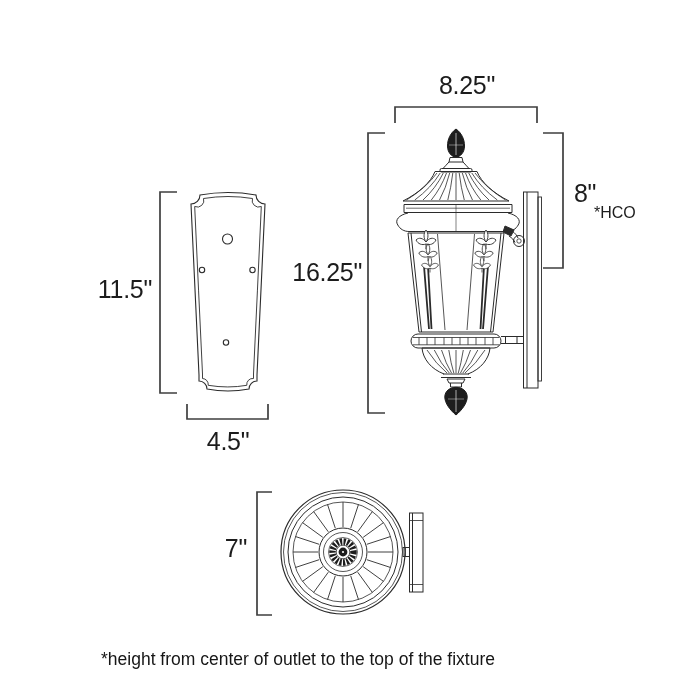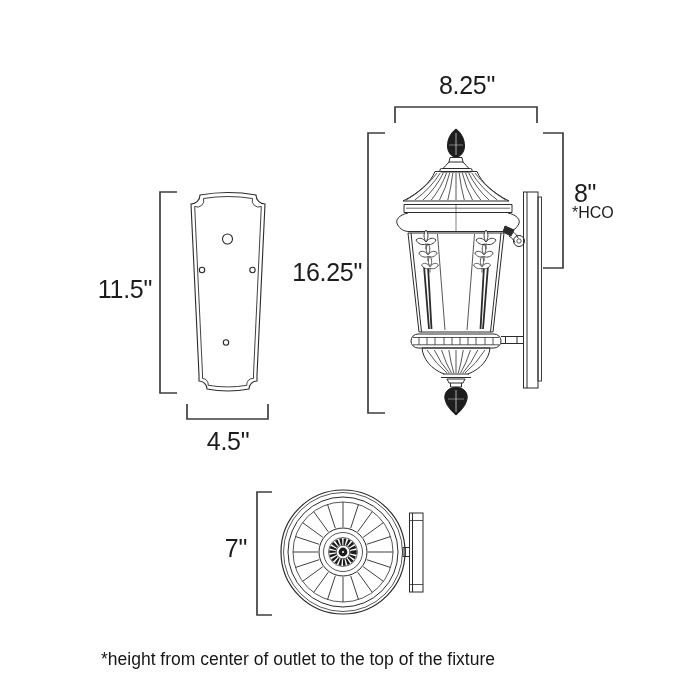--- a/index.html
+++ b/index.html
@@ -200,18 +200,18 @@
       <path d="M0,5 L0,10" stroke-width="0.9"></path>
     </g>
   </defs>
 </svg>
 
 <div class="dim-label right" style="left:60px;  top:276px; width:92px;">11.5"</div>
 <div class="dim-label center" style="left:188px; top:428px; width:80px;">4.5"</div>
 <div class="dim-label center" style="left:396px; top:72px;  width:142px;">8.25"</div>
 <div class="dim-label right" style="left:270px; top:259px; width:92px;">16.25"</div>
 <div class="dim-label" style="left:574px; top:180px;">8"</div>
-<div class="dim-label small" style="left:572px; top:205px;">*HCO</div>
+<div class="dim-label small" style="left:594px; top:205px;">*HCO</div>
 <div class="dim-label right" style="left:200px; top:535px; width:47px;">7"</div>
 
 <div id="footnote">*height from center of outlet to the top of the fixture</div>
 
 </div>
 
 </body></html>

